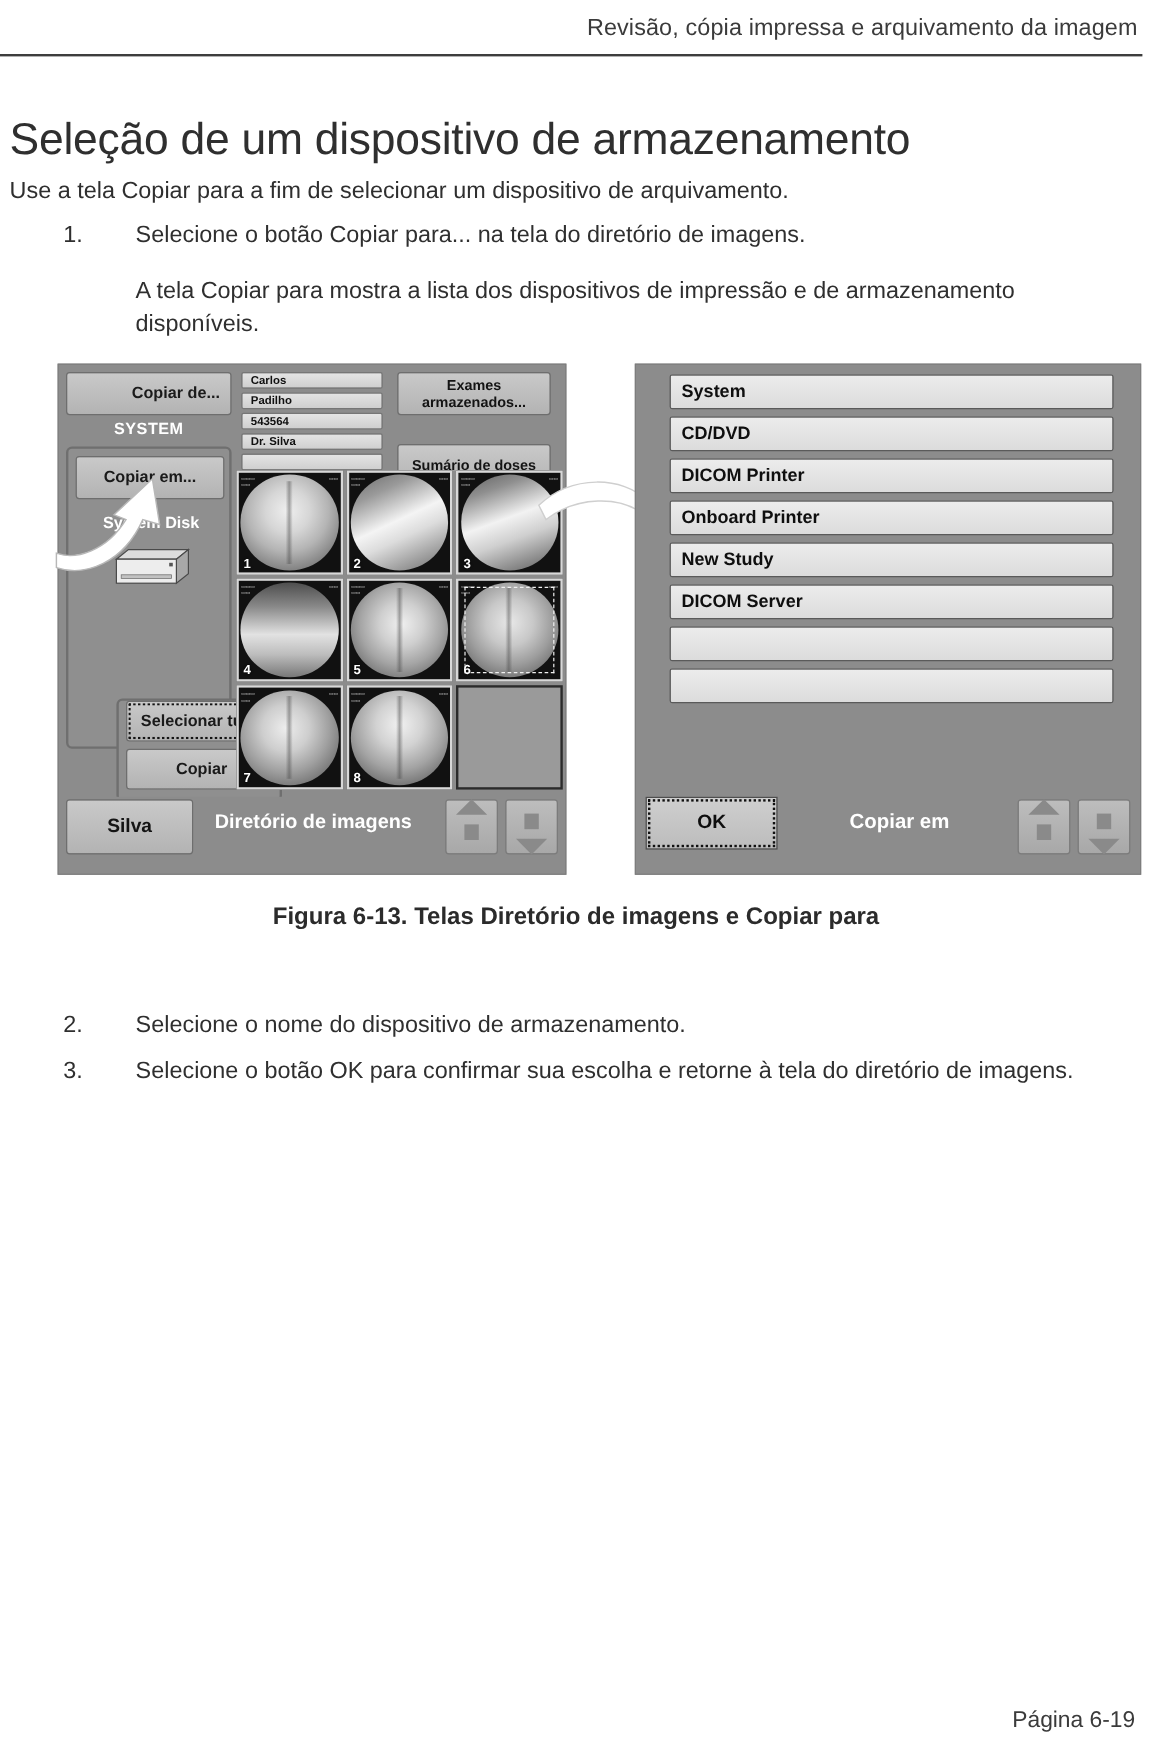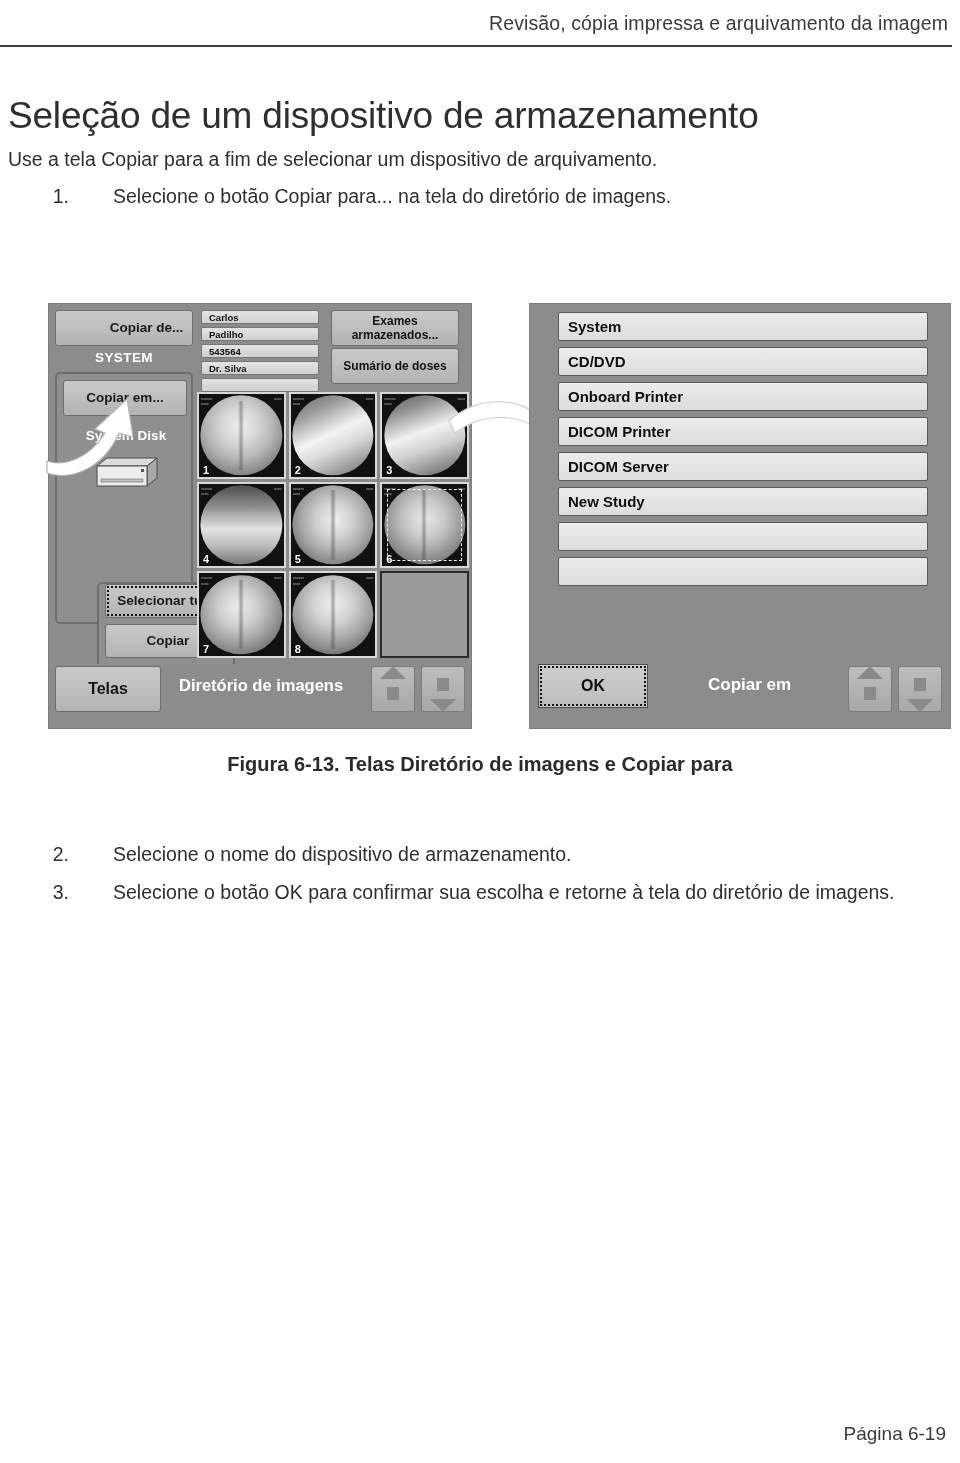--- a/index.html
+++ b/index.html
@@ -248,21 +248,21 @@
 
   .exam-btns {
     position: absolute;
     left: 282px;
     top: 6px;
     width: 128px;
   }
   .exam-btn {
     width: 128px;
     height: 36px;
-    margin-bottom: 2px;
+    margin-bottom: 24px;
     background: linear-gradient(#c9c9c9, #b3b3b3);
     border: 1px solid #6e6e6e;
     border-radius: 3px;
     font-size: 12px;
     font-weight: 700;
     color: #141414;
     display: flex;
     align-items: center;
     justify-content: center;
     text-align: center;
@@ -522,20 +522,23 @@
 
   <p class="lead-para">Use a tela Copiar para a fim de selecionar um dispositivo de arquivamento.</p>
 
   <div class="ol-block step1">
     <div class="li-row">
       <span class="li-num">1.</span>
       <span class="li-text">Selecione o botão Copiar para... na tela do diretório de imagens.</span>
     </div>
   </div>
 
+  <div class="ol-block step1-sub">
+    <div class="li-subtext">A tela Copiar para mostra a lista dos dispositivos de impressão e de armazenamento disponíveis.</div>
+  </div>
 
   <div class="figure-wrap">
 
     <div class="screen-left">
 
       <div class="lp-col">
 
         <div class="btn3d copiar-de">Copiar de...</div>
 
         <div class="system-label">SYSTEM</div>
@@ -645,21 +648,21 @@
           <div class="ovl ovl-tr">▭▭</div>
           <span class="thumb-num">8</span>
         </div>
 
         <div class="thumb empty">
           <span class="thumb-num"></span>
         </div>
       </div>
 
       <div class="bottombar">
-        <div class="sair-btn">Telas</div>
+        <div class="sair-btn">Silva</div>
         <div class="screen-title">Diretório de imagens</div>
         <div class="arrowbtn-pair">
           <div class="arrowbtn">
             <span class="arrow-glyph arrow-up"></span>
           </div>
           <div class="arrowbtn">
             <span class="arrow-glyph arrow-down"></span>
           </div>
         </div>
       </div>
@@ -671,24 +674,24 @@
 
     <svg class="callout callout-right" viewBox="0 0 120 80">
       <path d="M2,30 C30,4 72,6 92,26 L100,14 L116,42 L86,52 L90,38 C70,22 34,22 8,42 Z" fill="#ffffff" stroke="#cfcfcf" stroke-width="1.2"></path>
     </svg>
 
     <div class="screen-right">
 
       <div class="dev-list">
         <div class="dev-row">System</div>
         <div class="dev-row">CD/DVD</div>
+        <div class="dev-row">DICOM Printer</div>
         <div class="dev-row">Onboard Printer</div>
-        <div class="dev-row">DICOM Printer</div>
+        <div class="dev-row">New Study</div>
         <div class="dev-row">DICOM Server</div>
-        <div class="dev-row">New Study</div>
         <div class="dev-row"></div>
         <div class="dev-row"></div>
       </div>
 
       <div class="rp-bottombar">
         <div class="ok-btn">OK</div>
         <div class="rp-title">Copiar em</div>
         <div class="arrowbtn-pair">
           <div class="arrowbtn">
             <span class="arrow-glyph arrow-up"></span>

